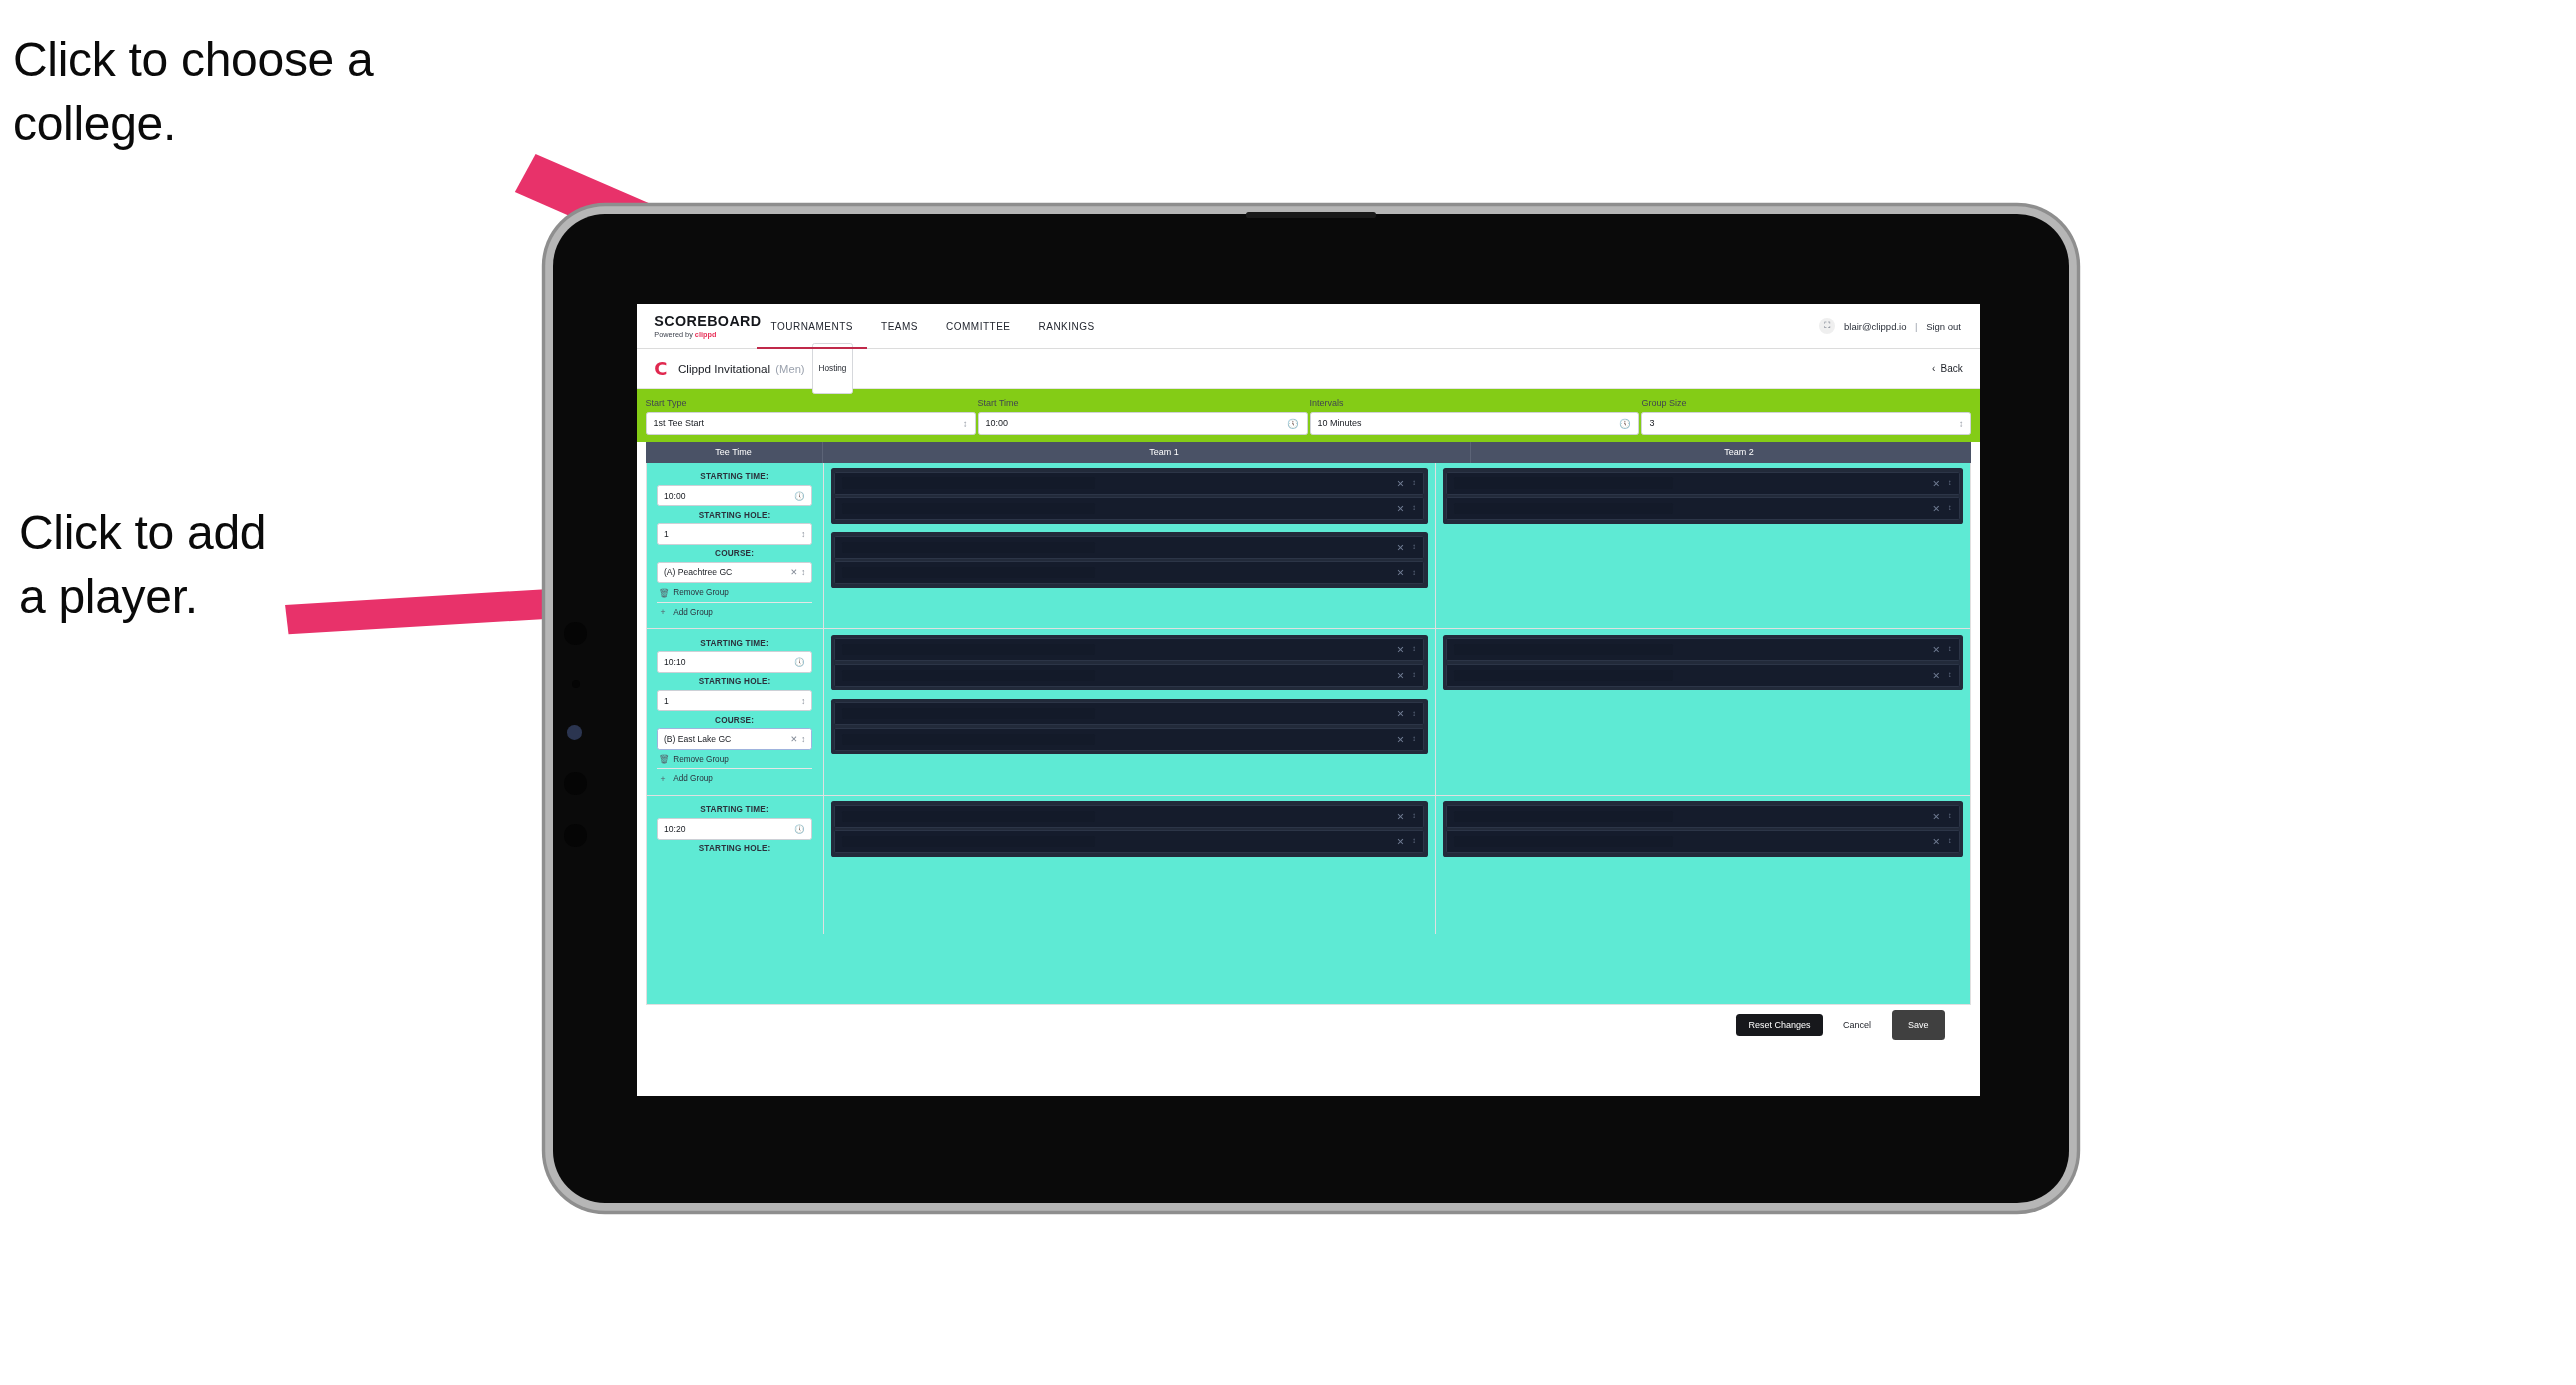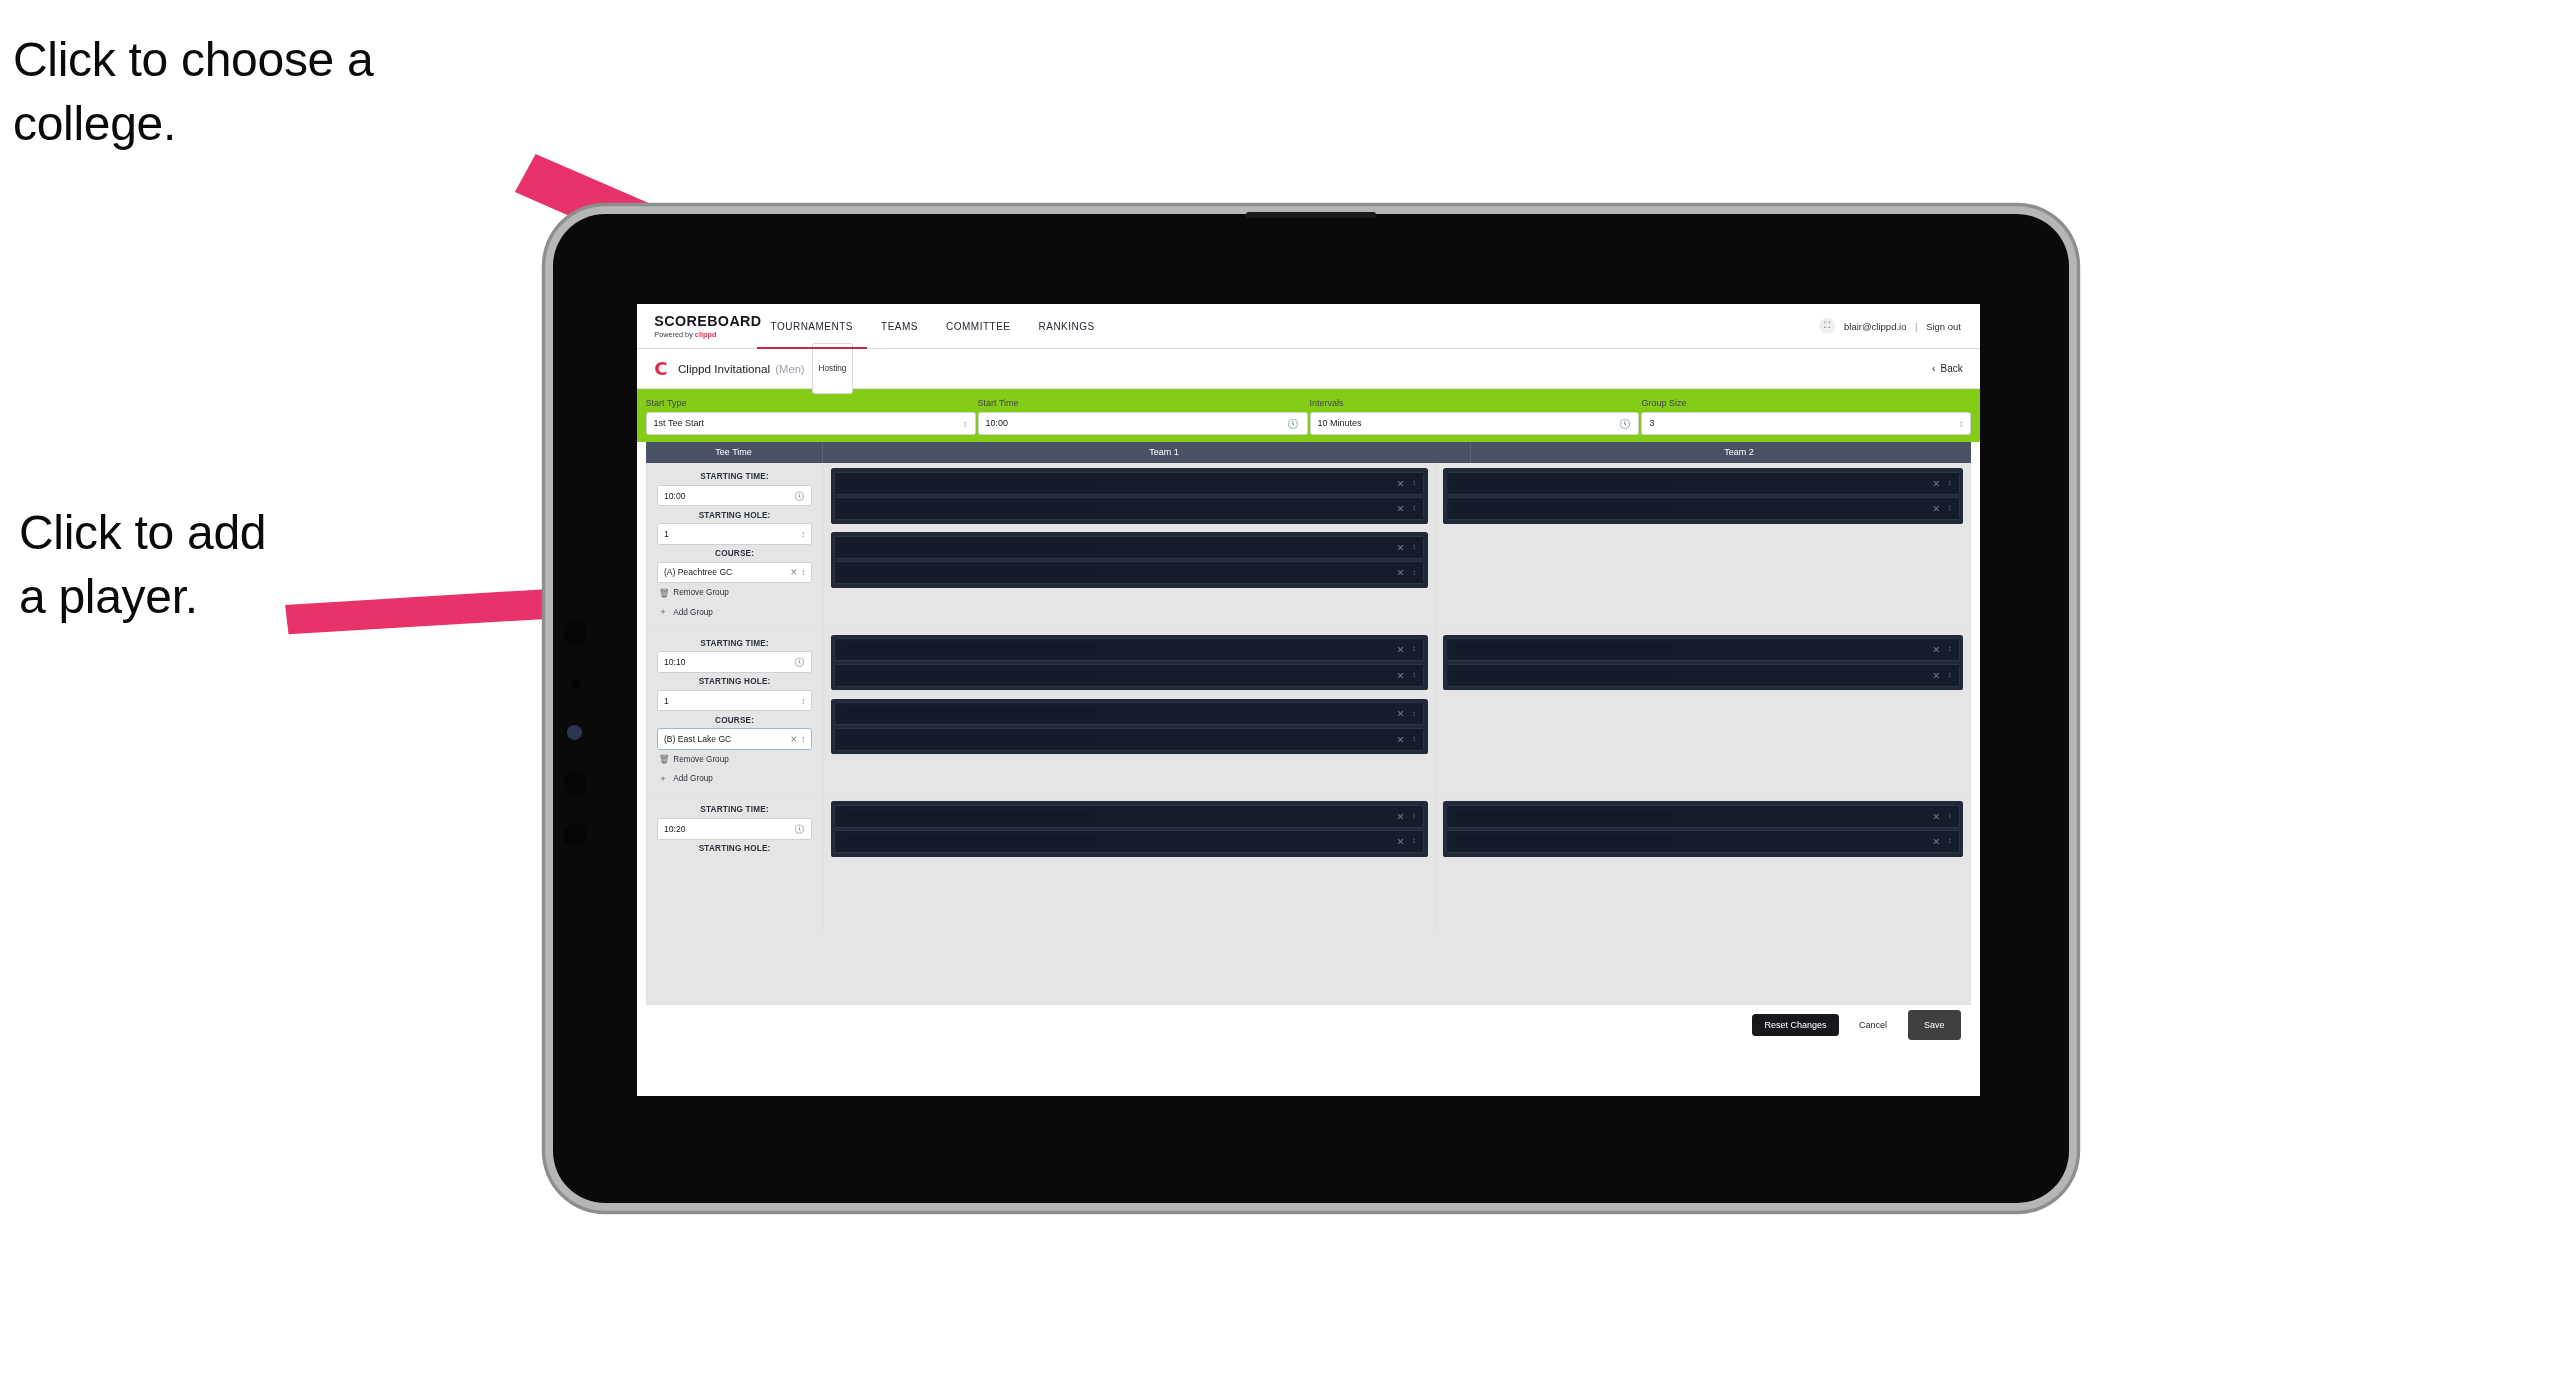--- a/index.html
+++ b/index.html
@@ -125,21 +125,21 @@
     display: flex; background: #4a5266; color: #ffffff;
     height: 21px; align-items: stretch; margin: 0 8.6px; gap: 36px;
   }
   .th { display: flex; align-items: center; justify-content: center; font-size: 9px; font-weight: 400; }
   .th.tee   { width: 177px; border-right: 0.9px solid #5c6477; }
   .th.team1 { width: 612px; border-right: 0.9px solid #5c6477; }
   .th.team2 { flex: 1; }
 
   #tbl-body {
     margin: 0 8.6px; border: 0.9px solid #e0e0e0; border-top: none;
-    height: 542px; overflow: hidden; background: #e5e5e5;
+    height: 542px; overflow: hidden; background: #5eead4;
   }
 
   .group-row { display: flex; border-bottom: 0.9px solid #e0e0e0; min-height: 138px; }
   .group-row:last-child { border-bottom: none; }
 
   
   .col-tee {
     width: 177px; border-right: 0.9px solid #e0e0e0;
     padding: 5.2px 10.4px 7px 10.4px; display: flex; flex-direction: column; align-items: stretch;
   }
@@ -177,21 +177,21 @@
   }
   .slot-row:last-child { margin-bottom: 0; }
   .slot-fill { height: 11.2px; background: #131a29; border-radius: 1.7px; width: 44%; }
   .slot-spacer { flex: 1; }
   .slot-x  { color: #6f7b92; font-size: 9.5px; margin-right: 7.8px; }
   .slot-ch { color: #6f7b92; font-size: 7.8px; line-height: 0.85; text-align: center; }
 
   
   #footer {
     height: 40px; display: flex; align-items: center; justify-content: flex-end;
-    gap: 12px; padding: 0 19px; background: #fff;
+    gap: 12px; padding: 0 35px; background: #fff;
   }
   .btn { border-radius: 3.5px; font-size: 9px; cursor: pointer; display: flex; align-items: center; justify-content: center; }
   .btn-dark  { background: #17181c; color: #fff; height: 21.6px; padding: 0 12px; }
   .btn-plain { background: transparent; color: #1b1e25; height: 21.6px; padding: 0 8.6px; }
   .btn-pink  { background: #404040; color: #fff; height: 30px; padding: 0 16.4px; }
 </style>
 </head>
 <body>
 
 <div id="stage">

